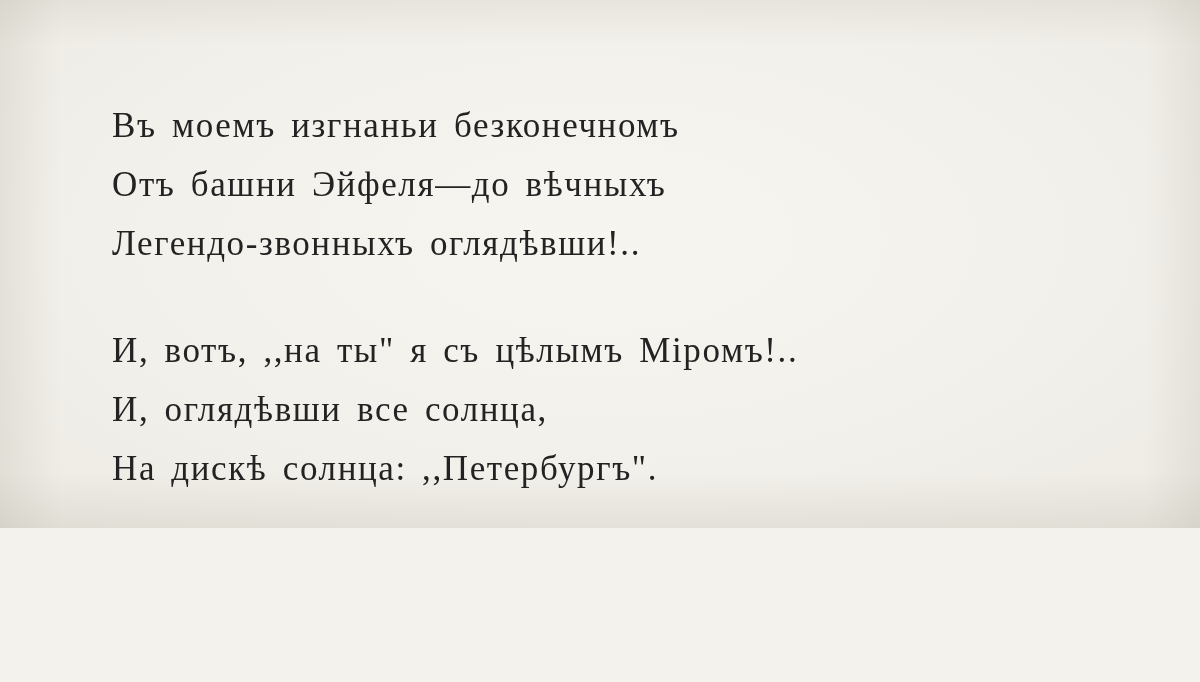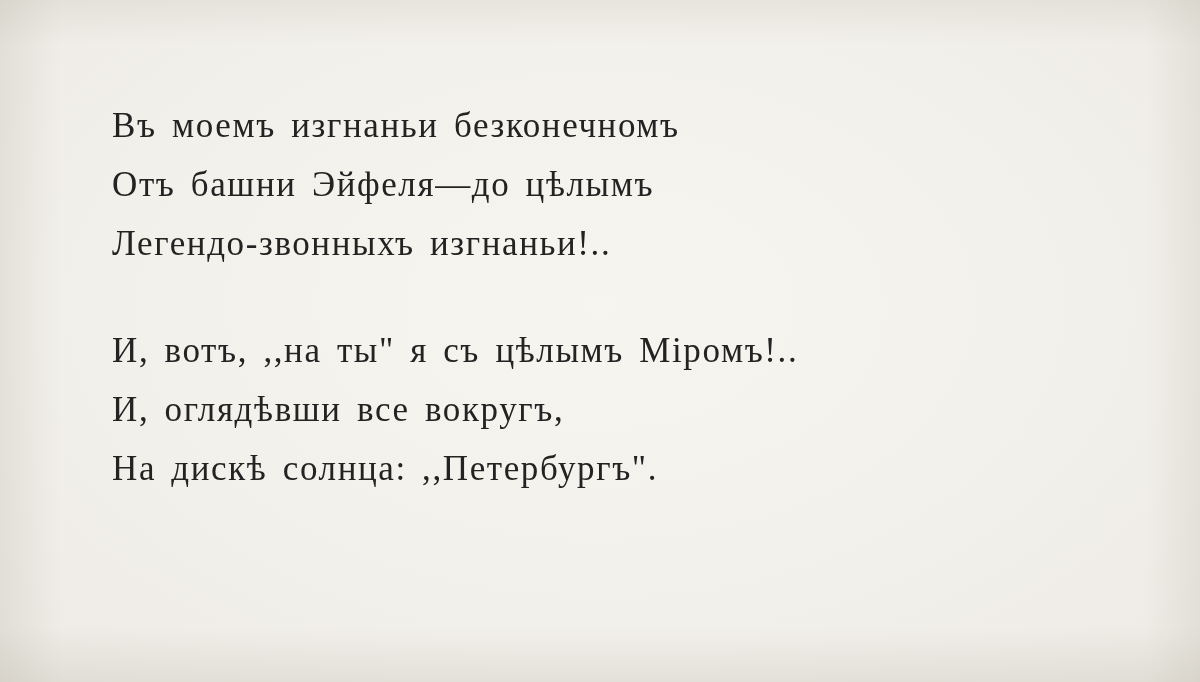--- a/index.html
+++ b/index.html
@@ -9,21 +9,21 @@
   body {
     width: 1200px;
     height: 682px;
     background: #f4f2ec;
     font-family: "Liberation Serif", serif;
     overflow: hidden;
   }
   .page {
     position: relative;
     width: 1200px;
-    height: 682px;
+    height: 528px;
     background:
       radial-gradient(ellipse at 50% 45%, #f7f5ef 0%, #f2f0ea 60%, #eceae3 100%);
     box-sizing: border-box;
   }
   
   .page::before {
     content: "";
     position: absolute;
     inset: 0;
     pointer-events: none;
@@ -57,24 +57,24 @@
   }
 </style>
 </head>
 <body>
 
 <div class="page">
   <div class="poem">
 
     <div class="stanza">
       <div class="line">Въ моемъ изгнаньи безконечномъ</div>
-      <div class="line">Отъ башни Эйфеля—до цѣлымъ</div>
-      <div class="line">Легендо-звонныхъ изгнаньи!..</div>
+      <div class="line">Отъ башни Эйфеля—до вѣчныхъ</div>
+      <div class="line">Легендо-звонныхъ оглядѣвши!..</div>
     </div>
 
     <div class="stanza">
       <div class="line">И, вотъ, ,,на ты" я съ цѣлымъ Міромъ!..</div>
-      <div class="line">И, оглядѣвши все вокругъ,</div>
+      <div class="line">И, оглядѣвши все солнца,</div>
       <div class="line">На дискѣ солнца: ,,Петербургъ".</div>
     </div>
 
   </div>
 </div>
 
 </body></html>

